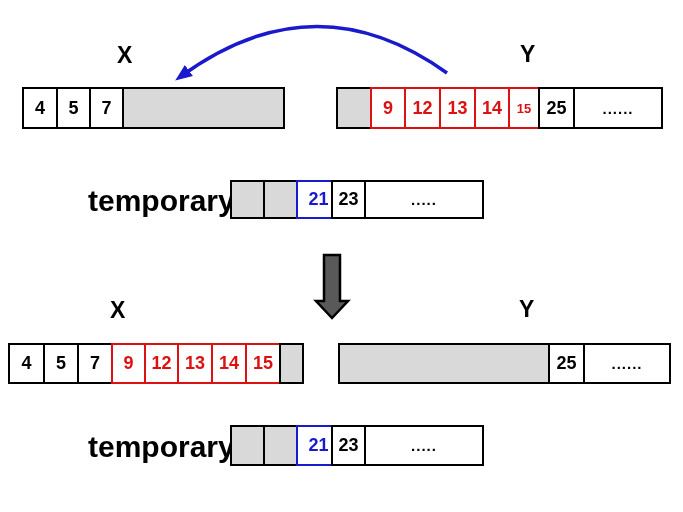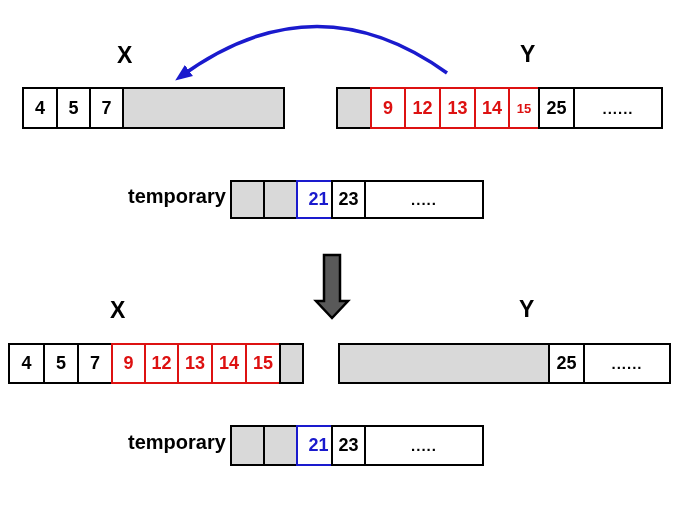--- a/index.html
+++ b/index.html
@@ -4,21 +4,21 @@
 <style>
   html,body{margin:0;padding:0;background:#ffffff;}
   #stage{
     position:relative;width:683px;height:512px;background:#ffffff;overflow:hidden;
     font-family:"Liberation Sans",sans-serif;
   }
   .lbl{
     position:absolute;font-weight:bold;color:#000;line-height:1;
   }
   .xy-lbl{font-size:23px;}
-  .temp-lbl{font-size:20px;margin-left:40px;}
+  .temp-lbl{font-size:30px;}
   .arr{
     position:absolute;display:flex;align-items:stretch;
   }
   .cell{
     box-sizing:border-box;border:2px solid #000;background:#fff;
     display:flex;align-items:center;justify-content:center;
     font-weight:bold;font-size:18px;color:#000;margin-left:-2px;
     flex:0 0 auto;
   }
   .cell:first-child{margin-left:0;}

